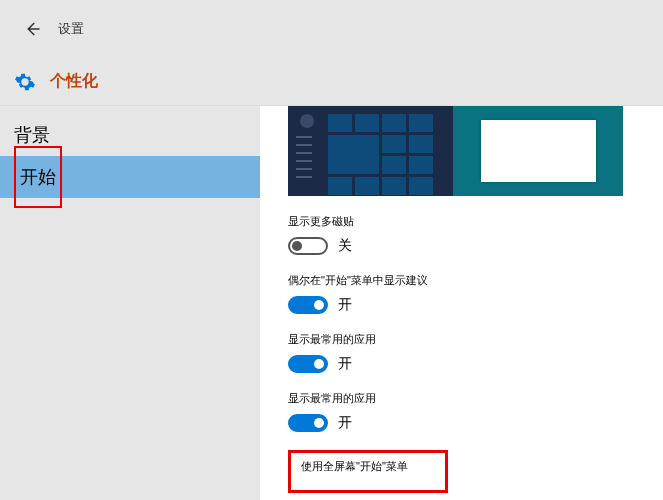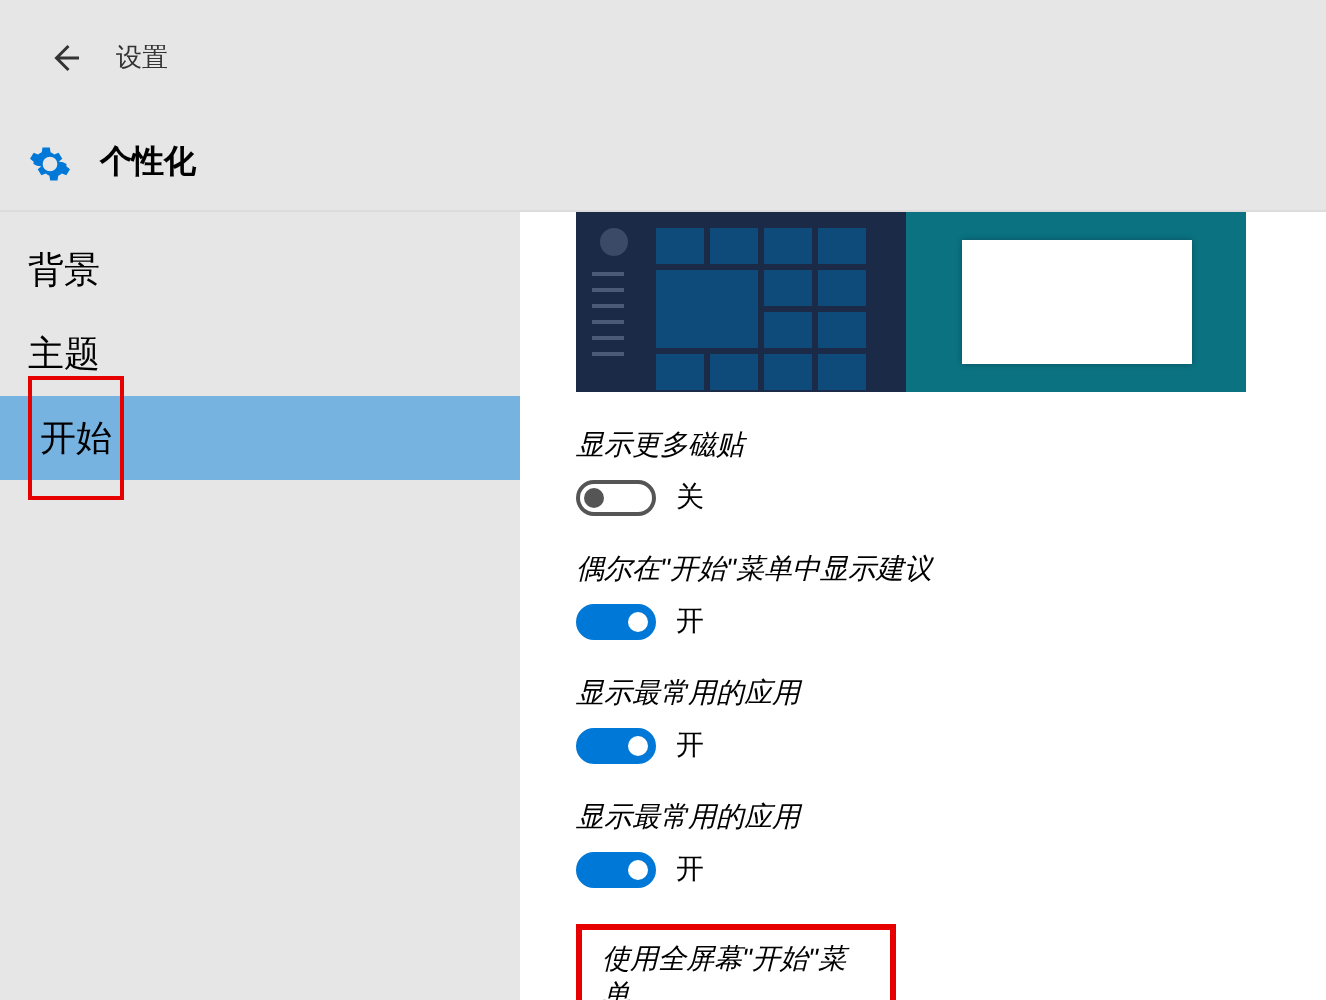--- a/index.html
+++ b/index.html
@@ -39,21 +39,21 @@
     border-bottom: 1px solid #dcdcdc;
   }
   .gear-icon {
     width: 22px; height: 22px;
     margin-right: 14px;
     color: #0078d7;
   }
   .subheader-title {
     font-size: 16px;
     font-weight: bold;
-    color: #000000;
+    color: #c2410c;
   }
   .body {
     display: flex;
     height: calc(500px - 58px - 48px + 60px);
   }
   .sidebar {
     width: 260px;
     background: #e6e6e6;
     padding-top: 8px;
   }
@@ -129,24 +129,23 @@
   }
   .preview-window {
     width: 115px; height: 62px;
     background: #fff;
     box-shadow: 0 0 3px rgba(0,0,0,0.3);
   }
   .setting {
     margin-bottom: 18px;
   }
   .setting-label {
-    font-size: 14px;
+    font-size: 11px;
     color: #000;
     margin-bottom: 8px;
-    font-style: italic;
   }
   .toggle-row {
     display: flex;
     align-items: center;
   }
   .toggle {
     width: 40px; height: 18px;
     border-radius: 10px;
     position: relative;
     margin-right: 10px;
@@ -205,23 +204,20 @@
     </svg>
   </span>
   <div class="subheader-title">个性化</div>
 </div>
 
 <div class="body">
   <div class="sidebar">
     <div class="sidebar-item">
       <span>背景</span>
     </div>
-    <div class="sidebar-item">
-      <span>主题</span>
-    </div>
     <div class="sidebar-item selected">
       <span class="red-box-small">
         <span>开始</span>
       </span>
     </div>
   </div>
 
   <div class="content">
     <div class="preview">
       <div class="preview-left">

